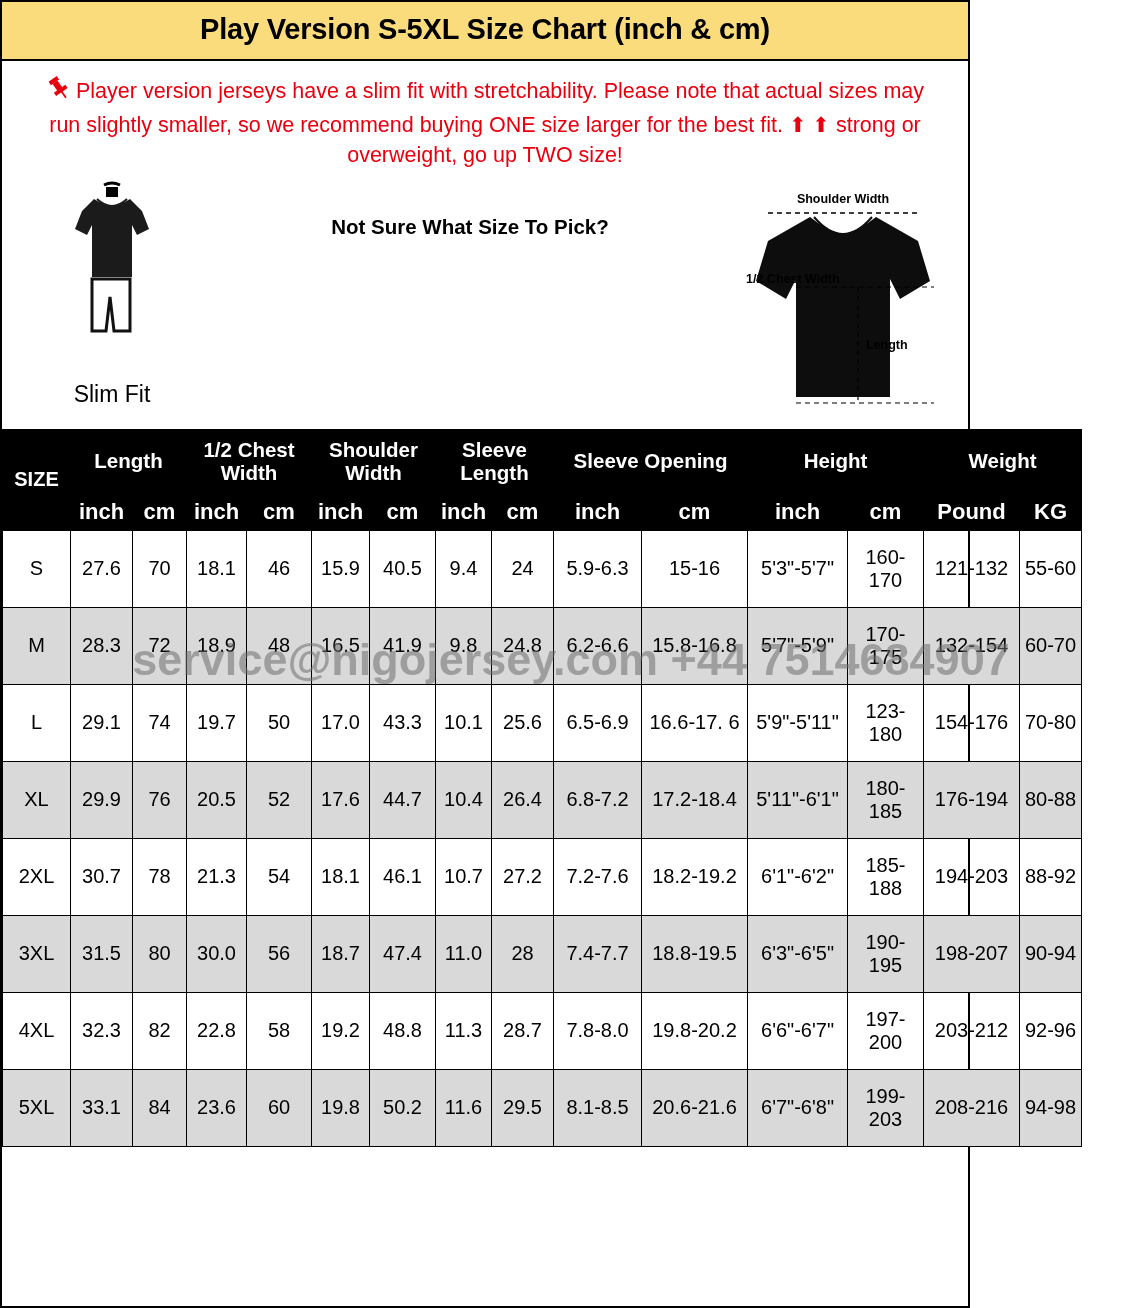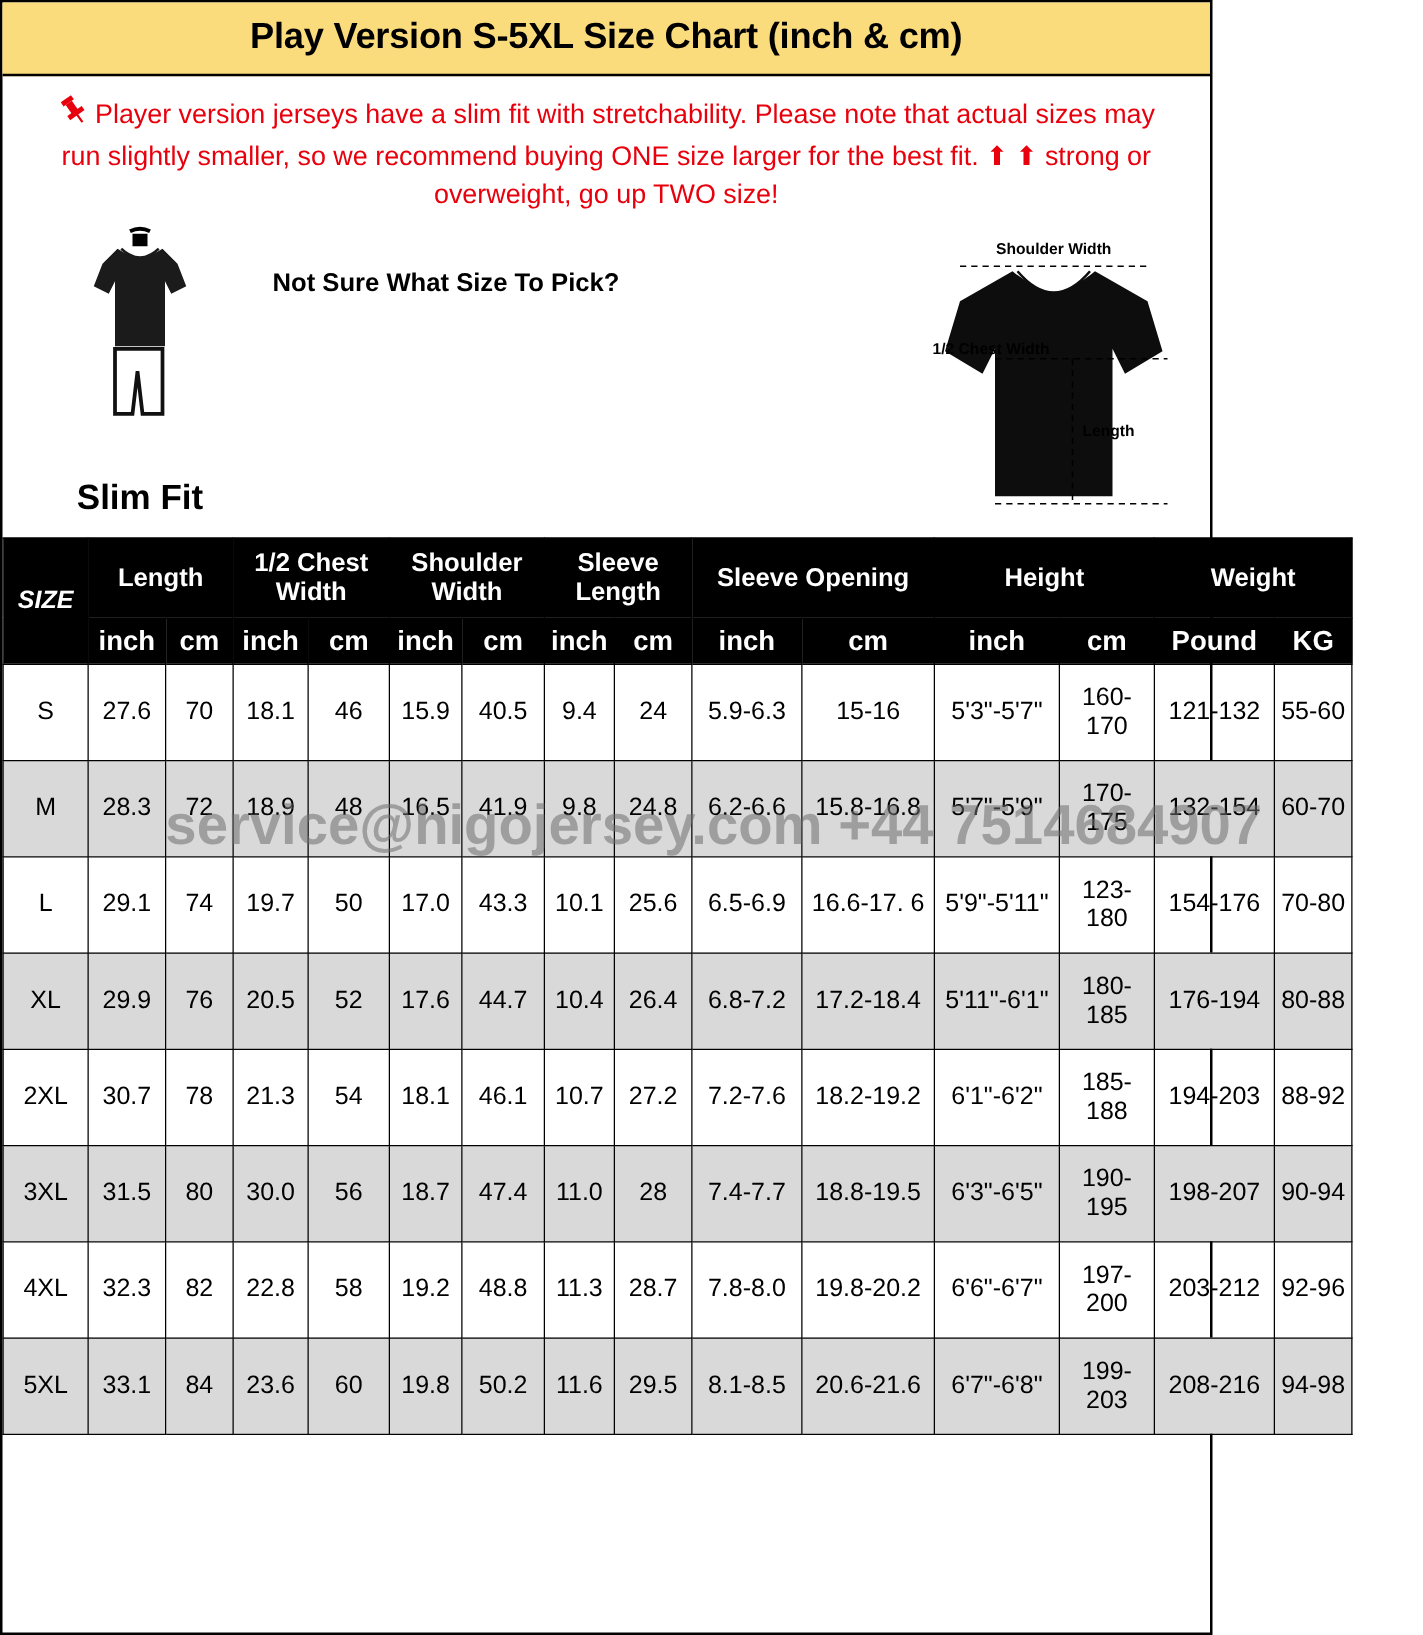--- a/index.html
+++ b/index.html
@@ -57,26 +57,27 @@
     padding: 0 10px 6px 10px;
     flex: 0 0 auto;
   }
   .left-fig {
     width: 200px;
     flex: 0 0 200px;
     text-align: center;
     padding-top: 4px;
   }
   .left-fig .caption {
-    font-size: 28px;
-    font-weight: bold;
+    font-size: 23px;
+    font-weight: normal;
     margin-top: 6px;
   }
   .center-text {
     flex: 1 1 auto;
+    text-align: center;
     font-size: 20.5px;
     font-weight: bold;
     line-height: 1.38;
     padding: 36px 6px 0 6px;
   }
   .center-text .q {
     display: block;
     margin-bottom: 2px;
   }
   .right-fig {
@@ -100,21 +101,21 @@
     vertical-align: middle;
   }
   table.size-table thead th {
     background: #000;
     color: #fff;
     font-weight: bold;
     border: 1px solid #000;
   }
   .head-main { font-size: 20.5px; padding: 8px 2px; line-height: 1.15; }
   .head-unit { font-size: 22px; padding: 5px 2px; }
-  .size-col-head { font-size: 20px; font-style: italic; }
+  .size-col-head { font-size: 20px; }
   tbody td { height: 74px; font-size: 20px; }
   tbody tr.alt td { background: #d9d9d9; }
   tbody tr td:first-child { font-weight: normal; }
 
   
   .watermark {
     position: absolute;
     left: 0;
     top: 0;
     width: 1138px;

